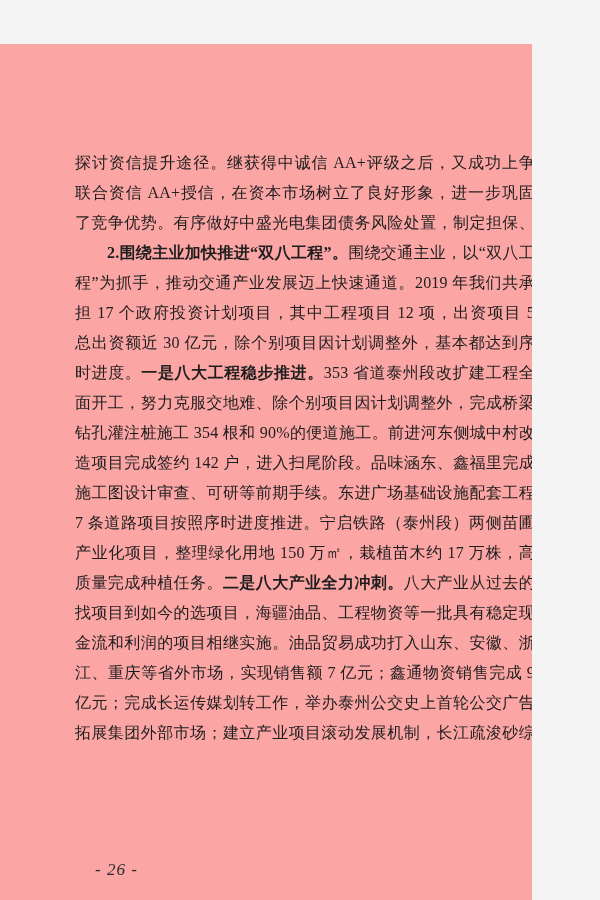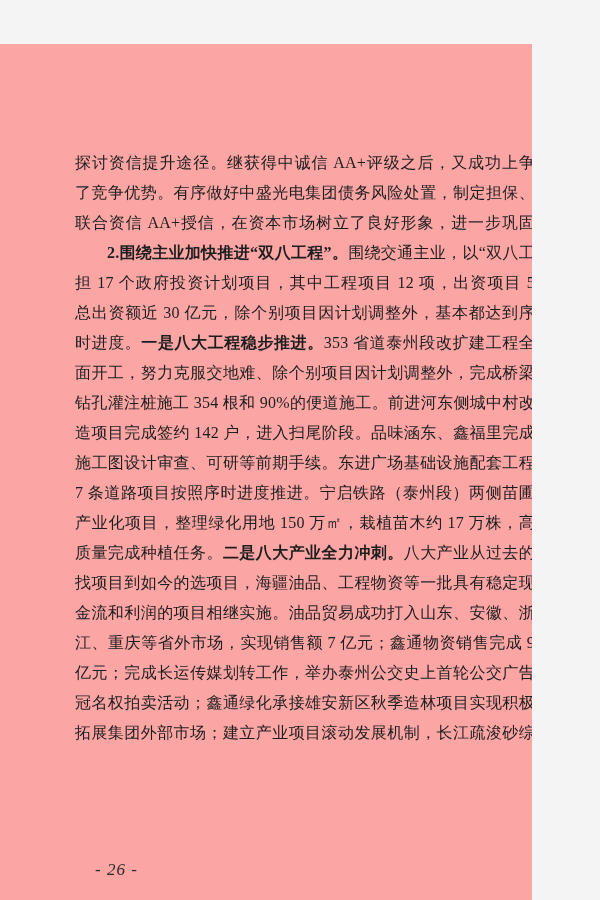--- a/index.html
+++ b/index.html
@@ -55,34 +55,34 @@
     letter-spacing: 1px;
     font-style: italic;
   }
 </style>
 </head>
 <body>
 
 <div class="page">
   <div class="text-block" id="text-block">
       <div class="line"><span>探讨资信提升途径。继获得中诚信 AA+评级之后，又成功上争</span></div>
+      <div class="line"><span>联合资信 AA+授信，在资本市场树立了良好形象，进一步巩固</span></div>
       <div class="line"><span>了竞争优势。有序做好中盛光电集团债务风险处置，制定担保、</span></div>
-      <div class="line"><span>联合资信 AA+授信，在资本市场树立了良好形象，进一步巩固</span></div>
       <div class="line indent"><span class="bold">2.围绕主业加快推进“双八工程”。</span><span>围绕交通主业，以“双八工</span></div>
+      <div class="line"><span>程”为抓手，推动交通产业发展迈上快速通道。2019 年我们共承</span></div>
       <div class="line"><span>担 17 个政府投资计划项目，其中工程项目 12 项，出资项目 5 项，</span></div>
       <div class="line"><span>总出资额近 30 亿元，除个别项目因计划调整外，基本都达到序</span></div>
       <div class="line"><span>时进度。</span><span class="bold">一是八大工程稳步推进。</span><span>353 省道泰州段改扩建工程全</span></div>
       <div class="line"><span>面开工，努力克服交地难、除个别项目因计划调整外，完成桥梁</span></div>
       <div class="line"><span>钻孔灌注桩施工 354 根和 90%的便道施工。前进河东侧城中村改</span></div>
       <div class="line"><span>造项目完成签约 142 户，进入扫尾阶段。品味涵东、鑫福里完成</span></div>
       <div class="line"><span>施工图设计审查、可研等前期手续。东进广场基础设施配套工程</span></div>
       <div class="line"><span>7 条道路项目按照序时进度推进。宁启铁路（泰州段）两侧苗圃</span></div>
       <div class="line"><span>产业化项目，整理绿化用地 150 万㎡，栽植苗木约 17 万株，高</span></div>
       <div class="line"><span>质量完成种植任务。</span><span class="bold">二是八大产业全力冲刺。</span><span>八大产业从过去的</span></div>
       <div class="line"><span>找项目到如今的选项目，海疆油品、工程物资等一批具有稳定现</span></div>
       <div class="line"><span>金流和利润的项目相继实施。油品贸易成功打入山东、安徽、浙</span></div>
       <div class="line"><span>江、重庆等省外市场，实现销售额 7 亿元；鑫通物资销售完成 9</span></div>
       <div class="line"><span>亿元；完成长运传媒划转工作，举办泰州公交史上首轮公交广告</span></div>
-      <div class="line"><span>冠名权拍卖活动；鑫通绿化承接雄安新区秋季造林项目实现积极</span></div>
       <div class="line"><span>拓展集团外部市场；建立产业项目滚动发展机制，长江疏浚砂综</span></div>
     </div>
   <div class="page-number">- 26 -</div>
 </div>
 
 </body></html>

